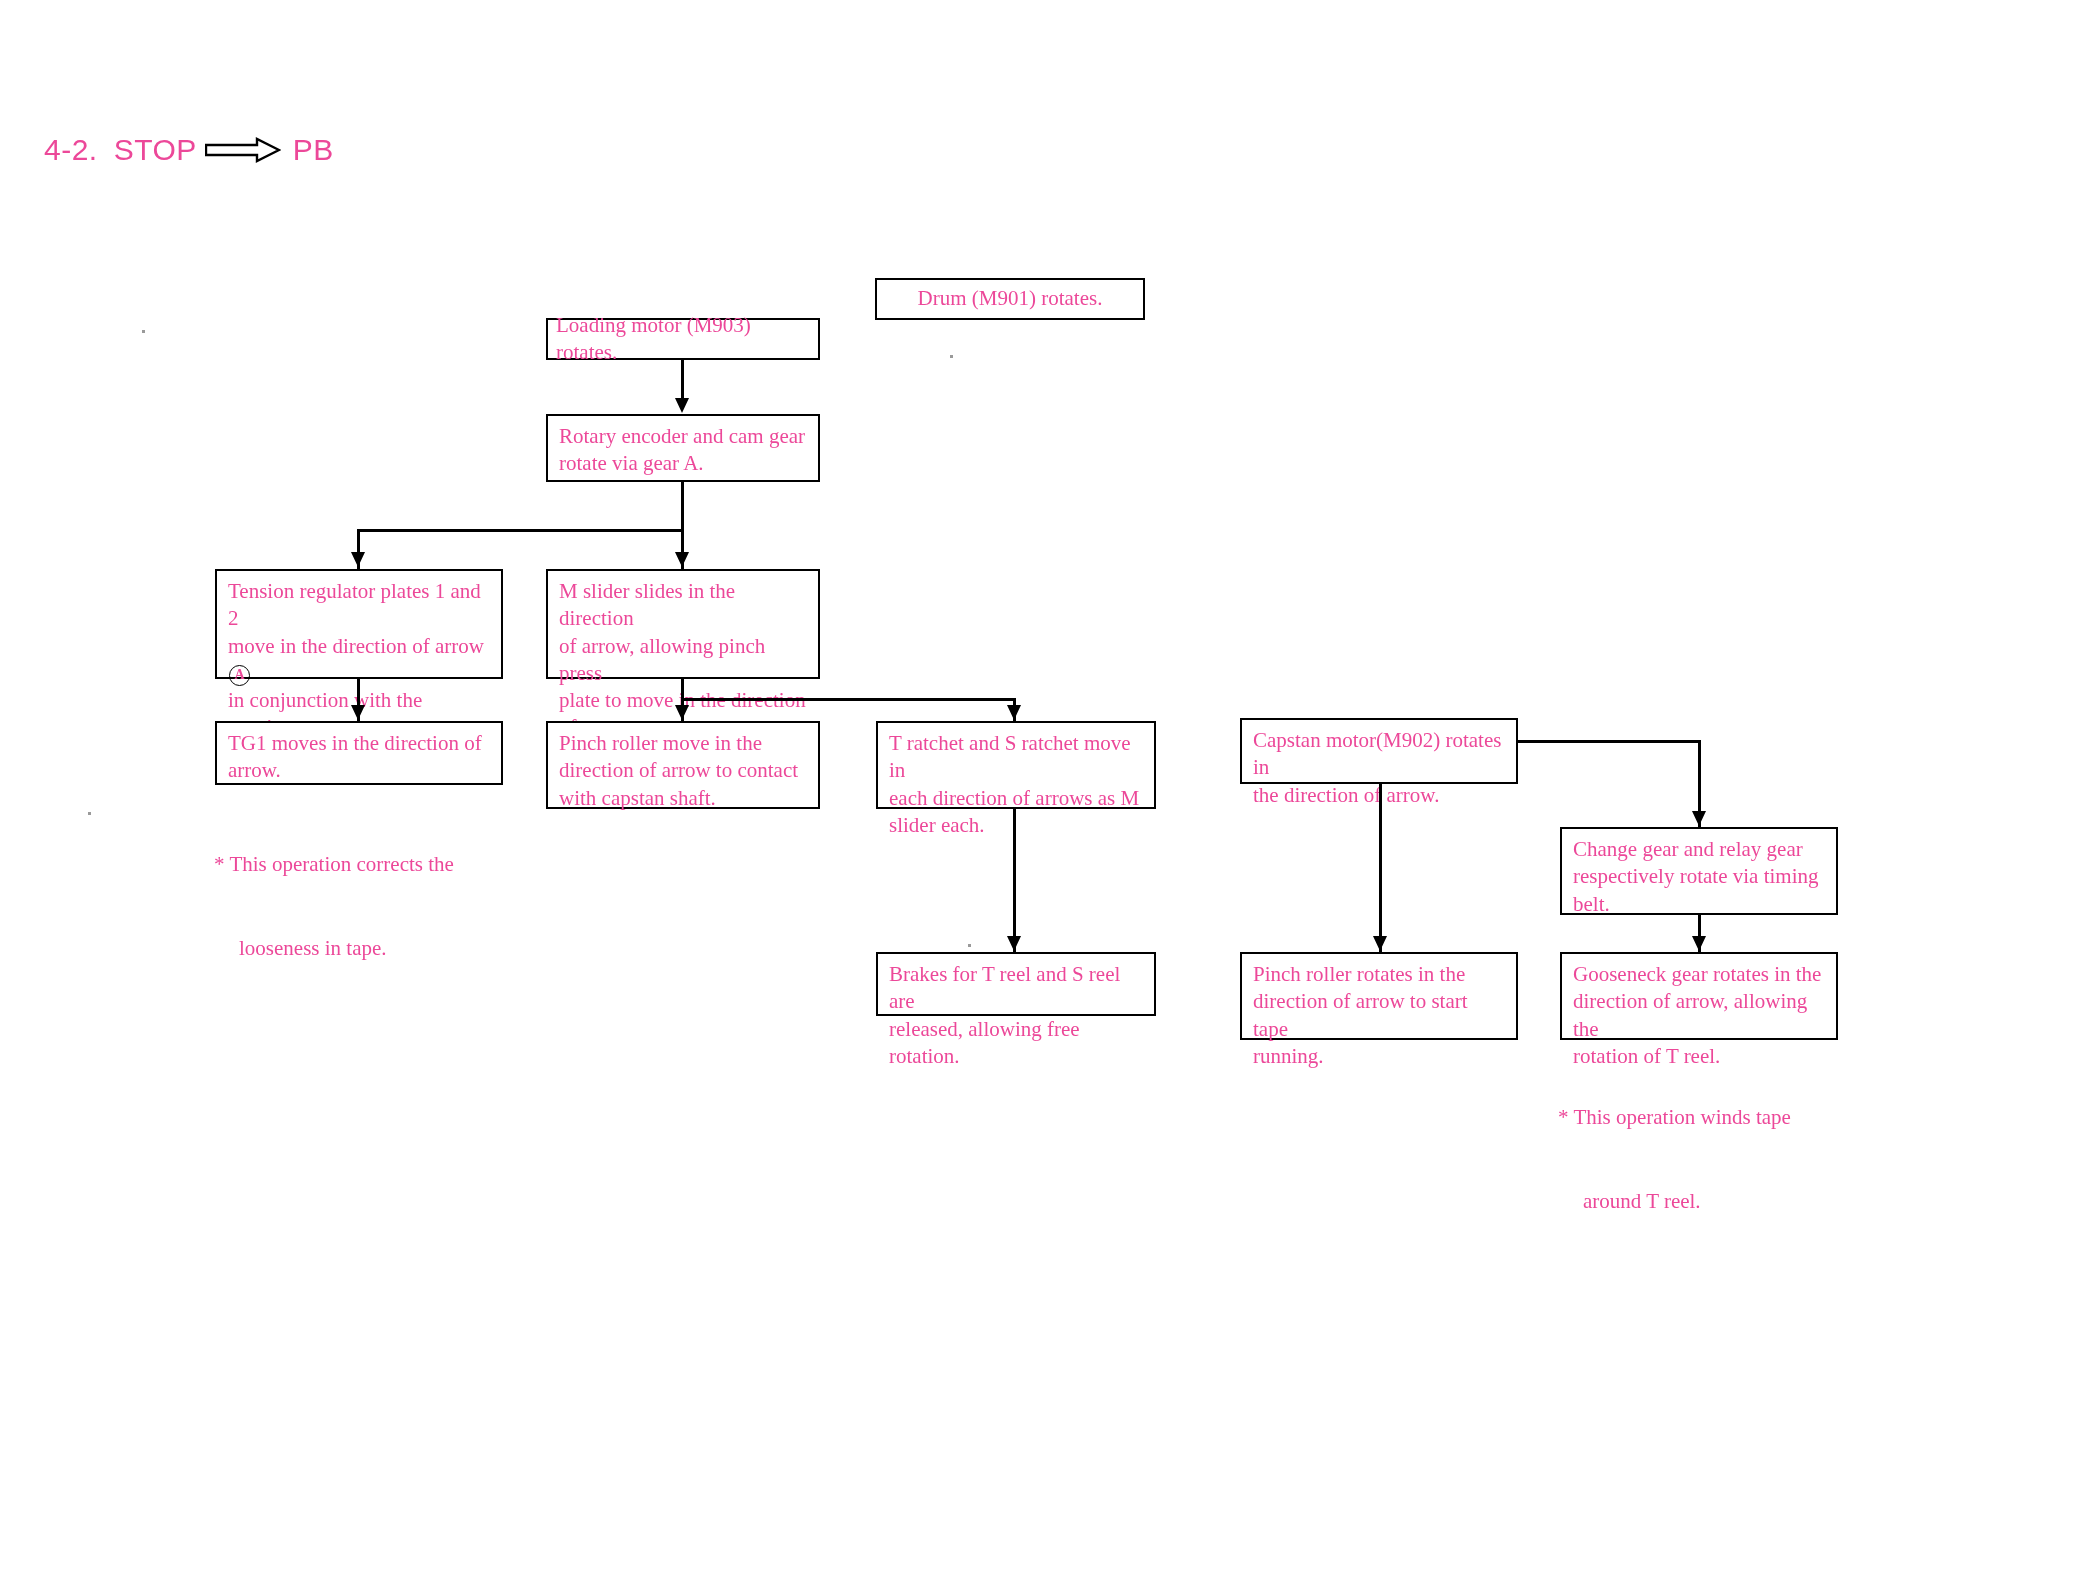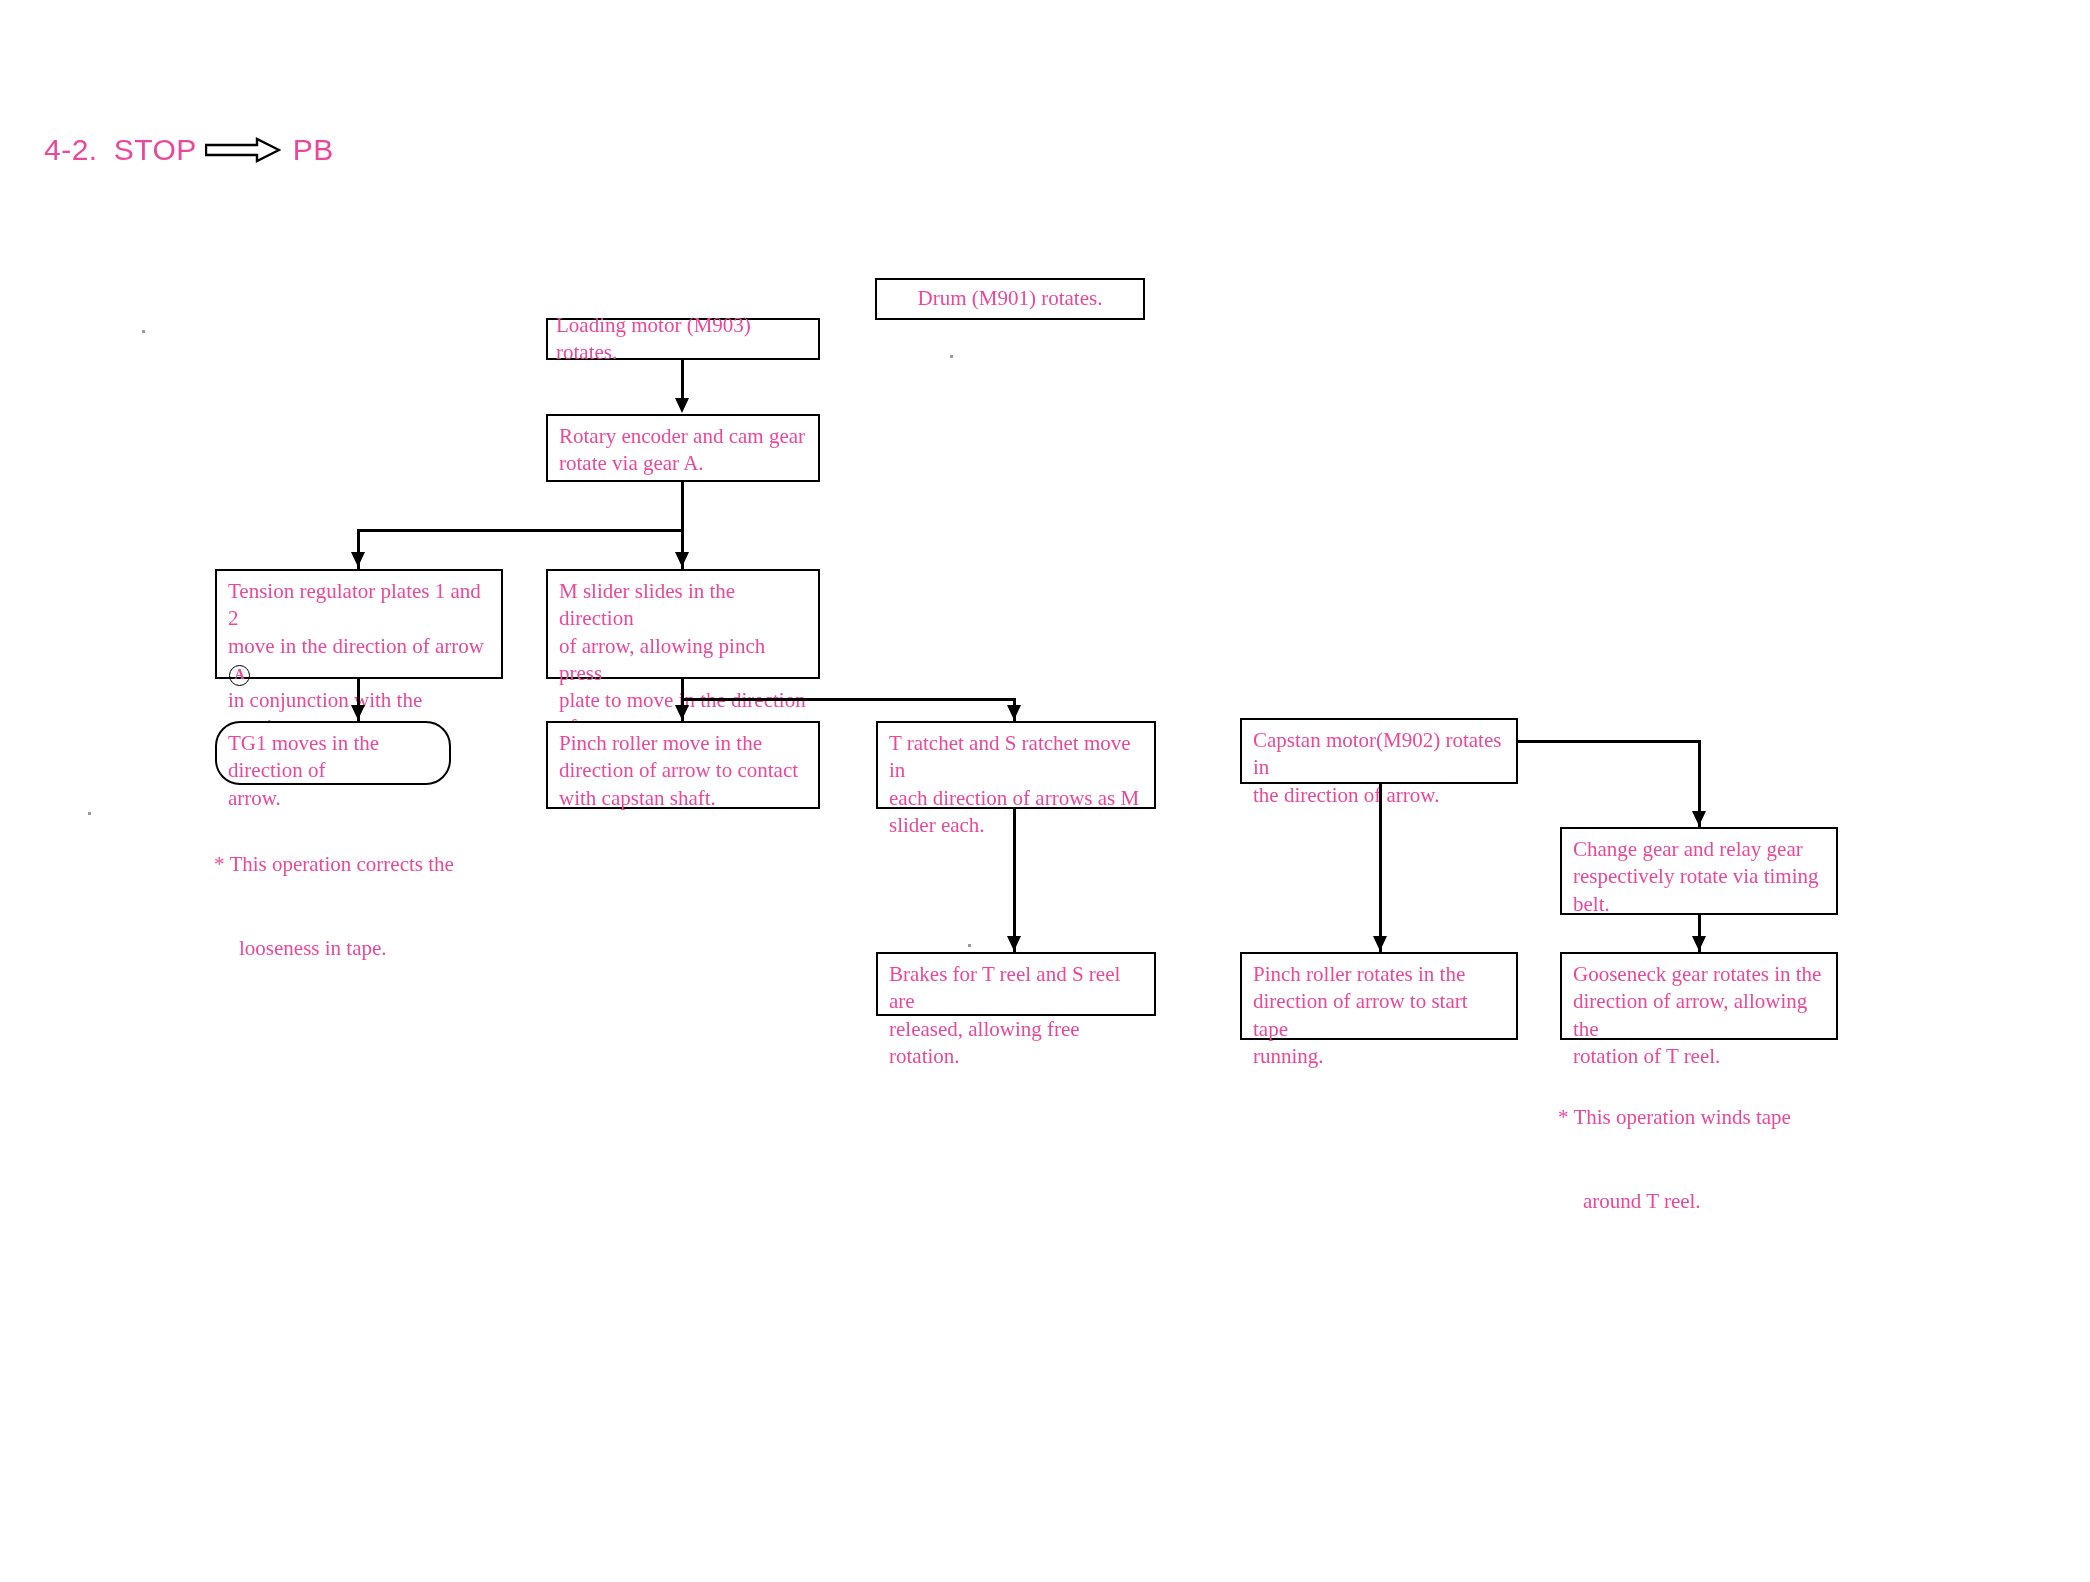--- a/index.html
+++ b/index.html
@@ -144,21 +144,21 @@
     <span class="txt">of rotary encoder.</span>
   </div>
 
   <div class="node" style="left:546px; top:569px; width:274px; height:110px;">
     <span class="txt">M slider slides in the direction</span>
     <span class="txt">of arrow, allowing pinch press</span>
     <span class="txt">plate to move in the direction</span>
     <span class="txt">of arrow.</span>
   </div>
 
-  <div class="node" style="left:215px; top:721px; width:236px; height:64px;border-radius:25px;">
+  <div class="node" style="left:215px; top:721px; width:288px; height:64px;">
     <span class="txt">TG1 moves in the direction of</span>
     <span class="txt">arrow.</span>
   </div>
 
   <div class="node" style="left:546px; top:721px; width:274px; height:88px;">
     <span class="txt">Pinch roller move in the</span>
     <span class="txt">direction of arrow to contact</span>
     <span class="txt">with capstan shaft.</span>
   </div>
 

